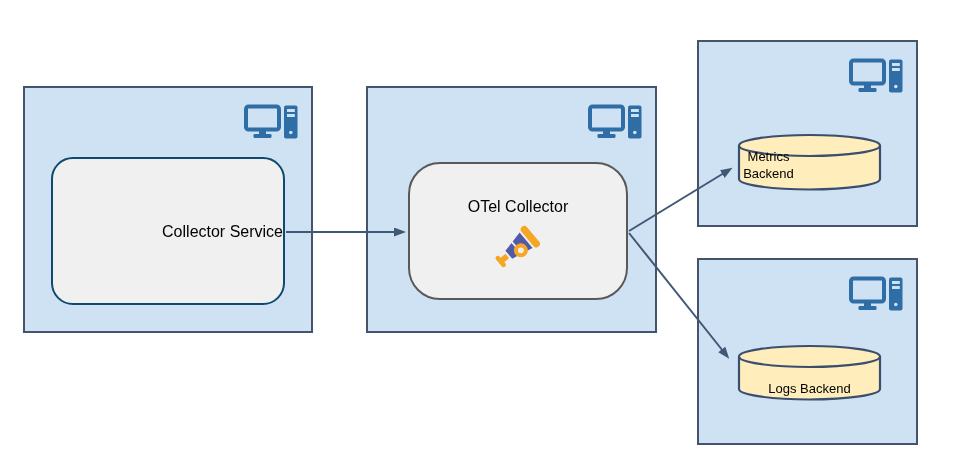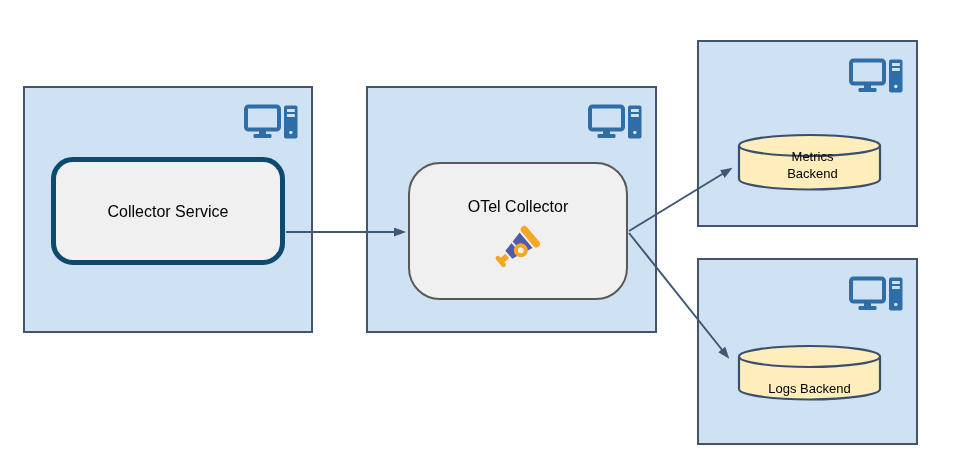--- a/index.html
+++ b/index.html
@@ -38,23 +38,24 @@
   .node {
     position: absolute;
     box-sizing: border-box;
     background: #f0f0f0;
     display: flex;
     flex-direction: column;
     align-items: center;
     justify-content: center;
   }
   #node-collector-service {
-    left: 51px; top: 157px; width: 234px; height: 108px;
-    border: 5px solid #0c4a6e;
+    left: 51px; top: 157px; width: 234px; height: 148px;
+    border: 2px solid #0c4a6e;
     border-radius: 22px;
+    align-items: flex-end;
   }
   #node-otel-collector {
     left: 408px; top: 162px; width: 220px; height: 138px;
     border: 2.5px solid #595959;
     border-radius: 32px;
     justify-content: flex-start;
   }
   .node-label {
     font-size: 16px;
     color: #000000;
@@ -79,21 +80,21 @@
   #cyl-logs    { left: 737px; top: 344px; width: 145px; height: 58px; }
 
   .cyl-label {
     position: absolute;
     width: 145px;
     text-align: center;
     font-size: 13px;
     line-height: 17px;
     color: #000000;
   }
-  #label-metrics { left: 740px; top: 148px; text-align: center; }
+  #label-metrics { left: 696px; top: 148px; text-align: center; }
   #label-logs    { left: 737px; top: 380px; }
   #label-metrics .cyl-label-inner { display: inline-block; width: 80px; }
 
   .edges-overlay {
     position: absolute;
     left: 0; top: 0;
     width: 971px;
     height: 471px;
     pointer-events: none;
   }

